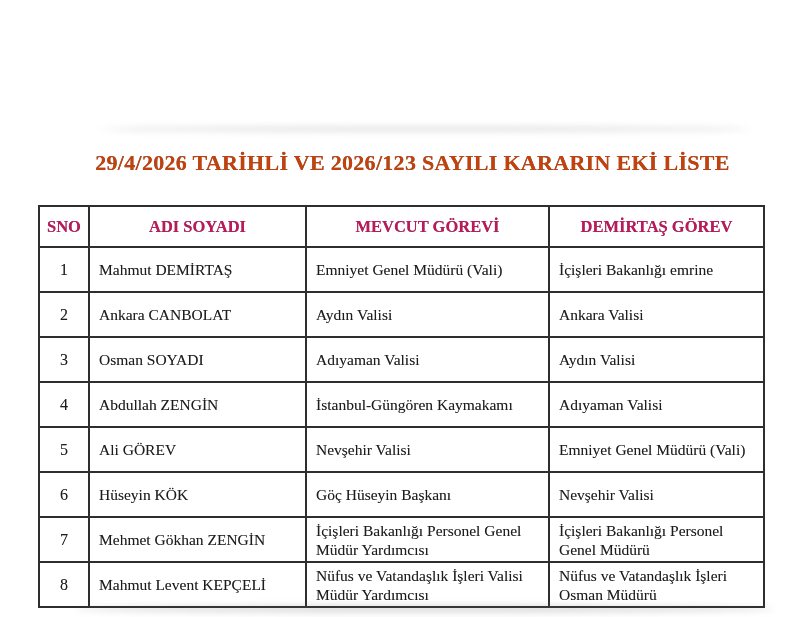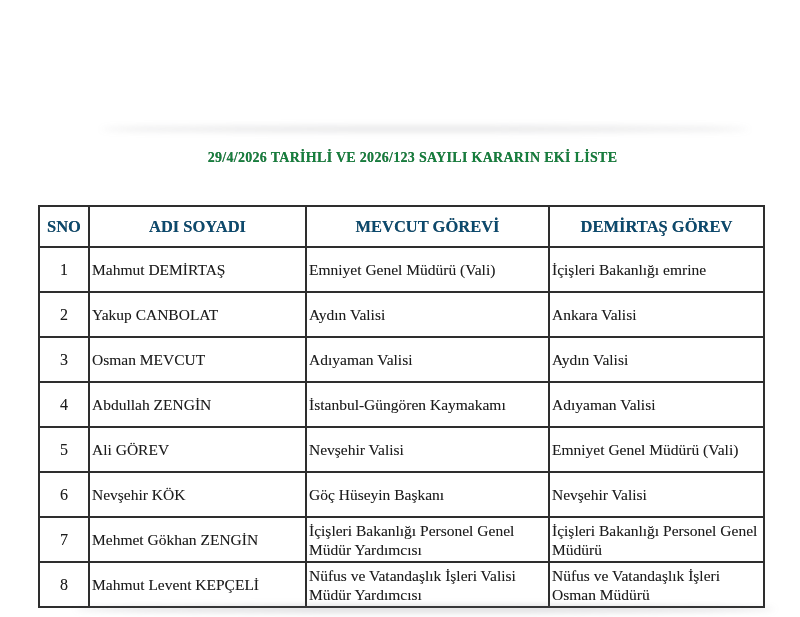--- a/index.html
+++ b/index.html
@@ -15,24 +15,24 @@
   
   .scan-layer { filter: blur(0.35px); }
 
   .doc-title {
     position: absolute;
     top: 150px;
     left: 50px;
     width: 725px;
     margin: 0;
     text-align: center;
-    font-size: 14px;
+    font-size: 22px;
     font-weight: bold;
     letter-spacing: 0.3px;
-    color: #15803d;
+    color: #c2410c;
     text-shadow: 0 0 0.5px rgba(0,0,0,0.55);
   }
 
   table.list-table {
     position: absolute;
     left: 38px;
     top: 205px;
     width: 725px;
     border-collapse: collapse;
     table-layout: fixed;
@@ -45,28 +45,28 @@
   .list-table th, .list-table td {
     border: 2px solid #2e2e2e;
     overflow: hidden;
   }
   .list-table th {
     height: 39px;
     font-size: 16.5px;
     font-weight: bold;
     text-align: center;
     padding: 0 4px;
-    color: #0c4a6e;
+    color: #be185d;
     text-shadow: 0 0 0.5px rgba(0,0,0,0.5);
   }
   .list-table td {
     height: 39px;
     font-size: 15.5px;
     line-height: 19px;
-    padding: 2px 2px;
+    padding: 2px 9px;
     vertical-align: middle;
     color: #1d1d1d;
     text-shadow: 0 0 0.4px rgba(0,0,0,0.35);
   }
   .list-table td.sno {
     text-align: center;
     padding: 0 2px;
     font-size: 16px;
   }
 
@@ -114,49 +114,49 @@
       <tbody>
   <tr>
     <td class="sno">1</td>
     <td>Mahmut DEMİRTAŞ</td>
     <td>Emniyet Genel Müdürü (Vali)</td>
     <td>İçişleri Bakanlığı emrine</td>
   </tr>
 
   <tr>
     <td class="sno">2</td>
-    <td>Yakup CANBOLAT</td>
+    <td>Ankara CANBOLAT</td>
     <td>Aydın Valisi</td>
     <td>Ankara Valisi</td>
   </tr>
 
   <tr>
     <td class="sno">3</td>
-    <td>Osman MEVCUT</td>
+    <td>Osman SOYADI</td>
     <td>Adıyaman Valisi</td>
     <td>Aydın Valisi</td>
   </tr>
 
   <tr>
     <td class="sno">4</td>
     <td>Abdullah ZENGİN</td>
     <td>İstanbul-Güngören Kaymakamı</td>
     <td>Adıyaman Valisi</td>
   </tr>
 
   <tr>
     <td class="sno">5</td>
     <td>Ali GÖREV</td>
     <td>Nevşehir Valisi</td>
     <td>Emniyet Genel Müdürü (Vali)</td>
   </tr>
 
   <tr>
     <td class="sno">6</td>
-    <td>Nevşehir KÖK</td>
+    <td>Hüseyin KÖK</td>
     <td>Göç Hüseyin Başkanı</td>
     <td>Nevşehir Valisi</td>
   </tr>
 
   <tr>
     <td class="sno">7</td>
     <td>Mehmet Gökhan ZENGİN</td>
     <td>İçişleri Bakanlığı Personel Genel Müdür Yardımcısı</td>
     <td>İçişleri Bakanlığı Personel Genel Müdürü</td>
   </tr>

